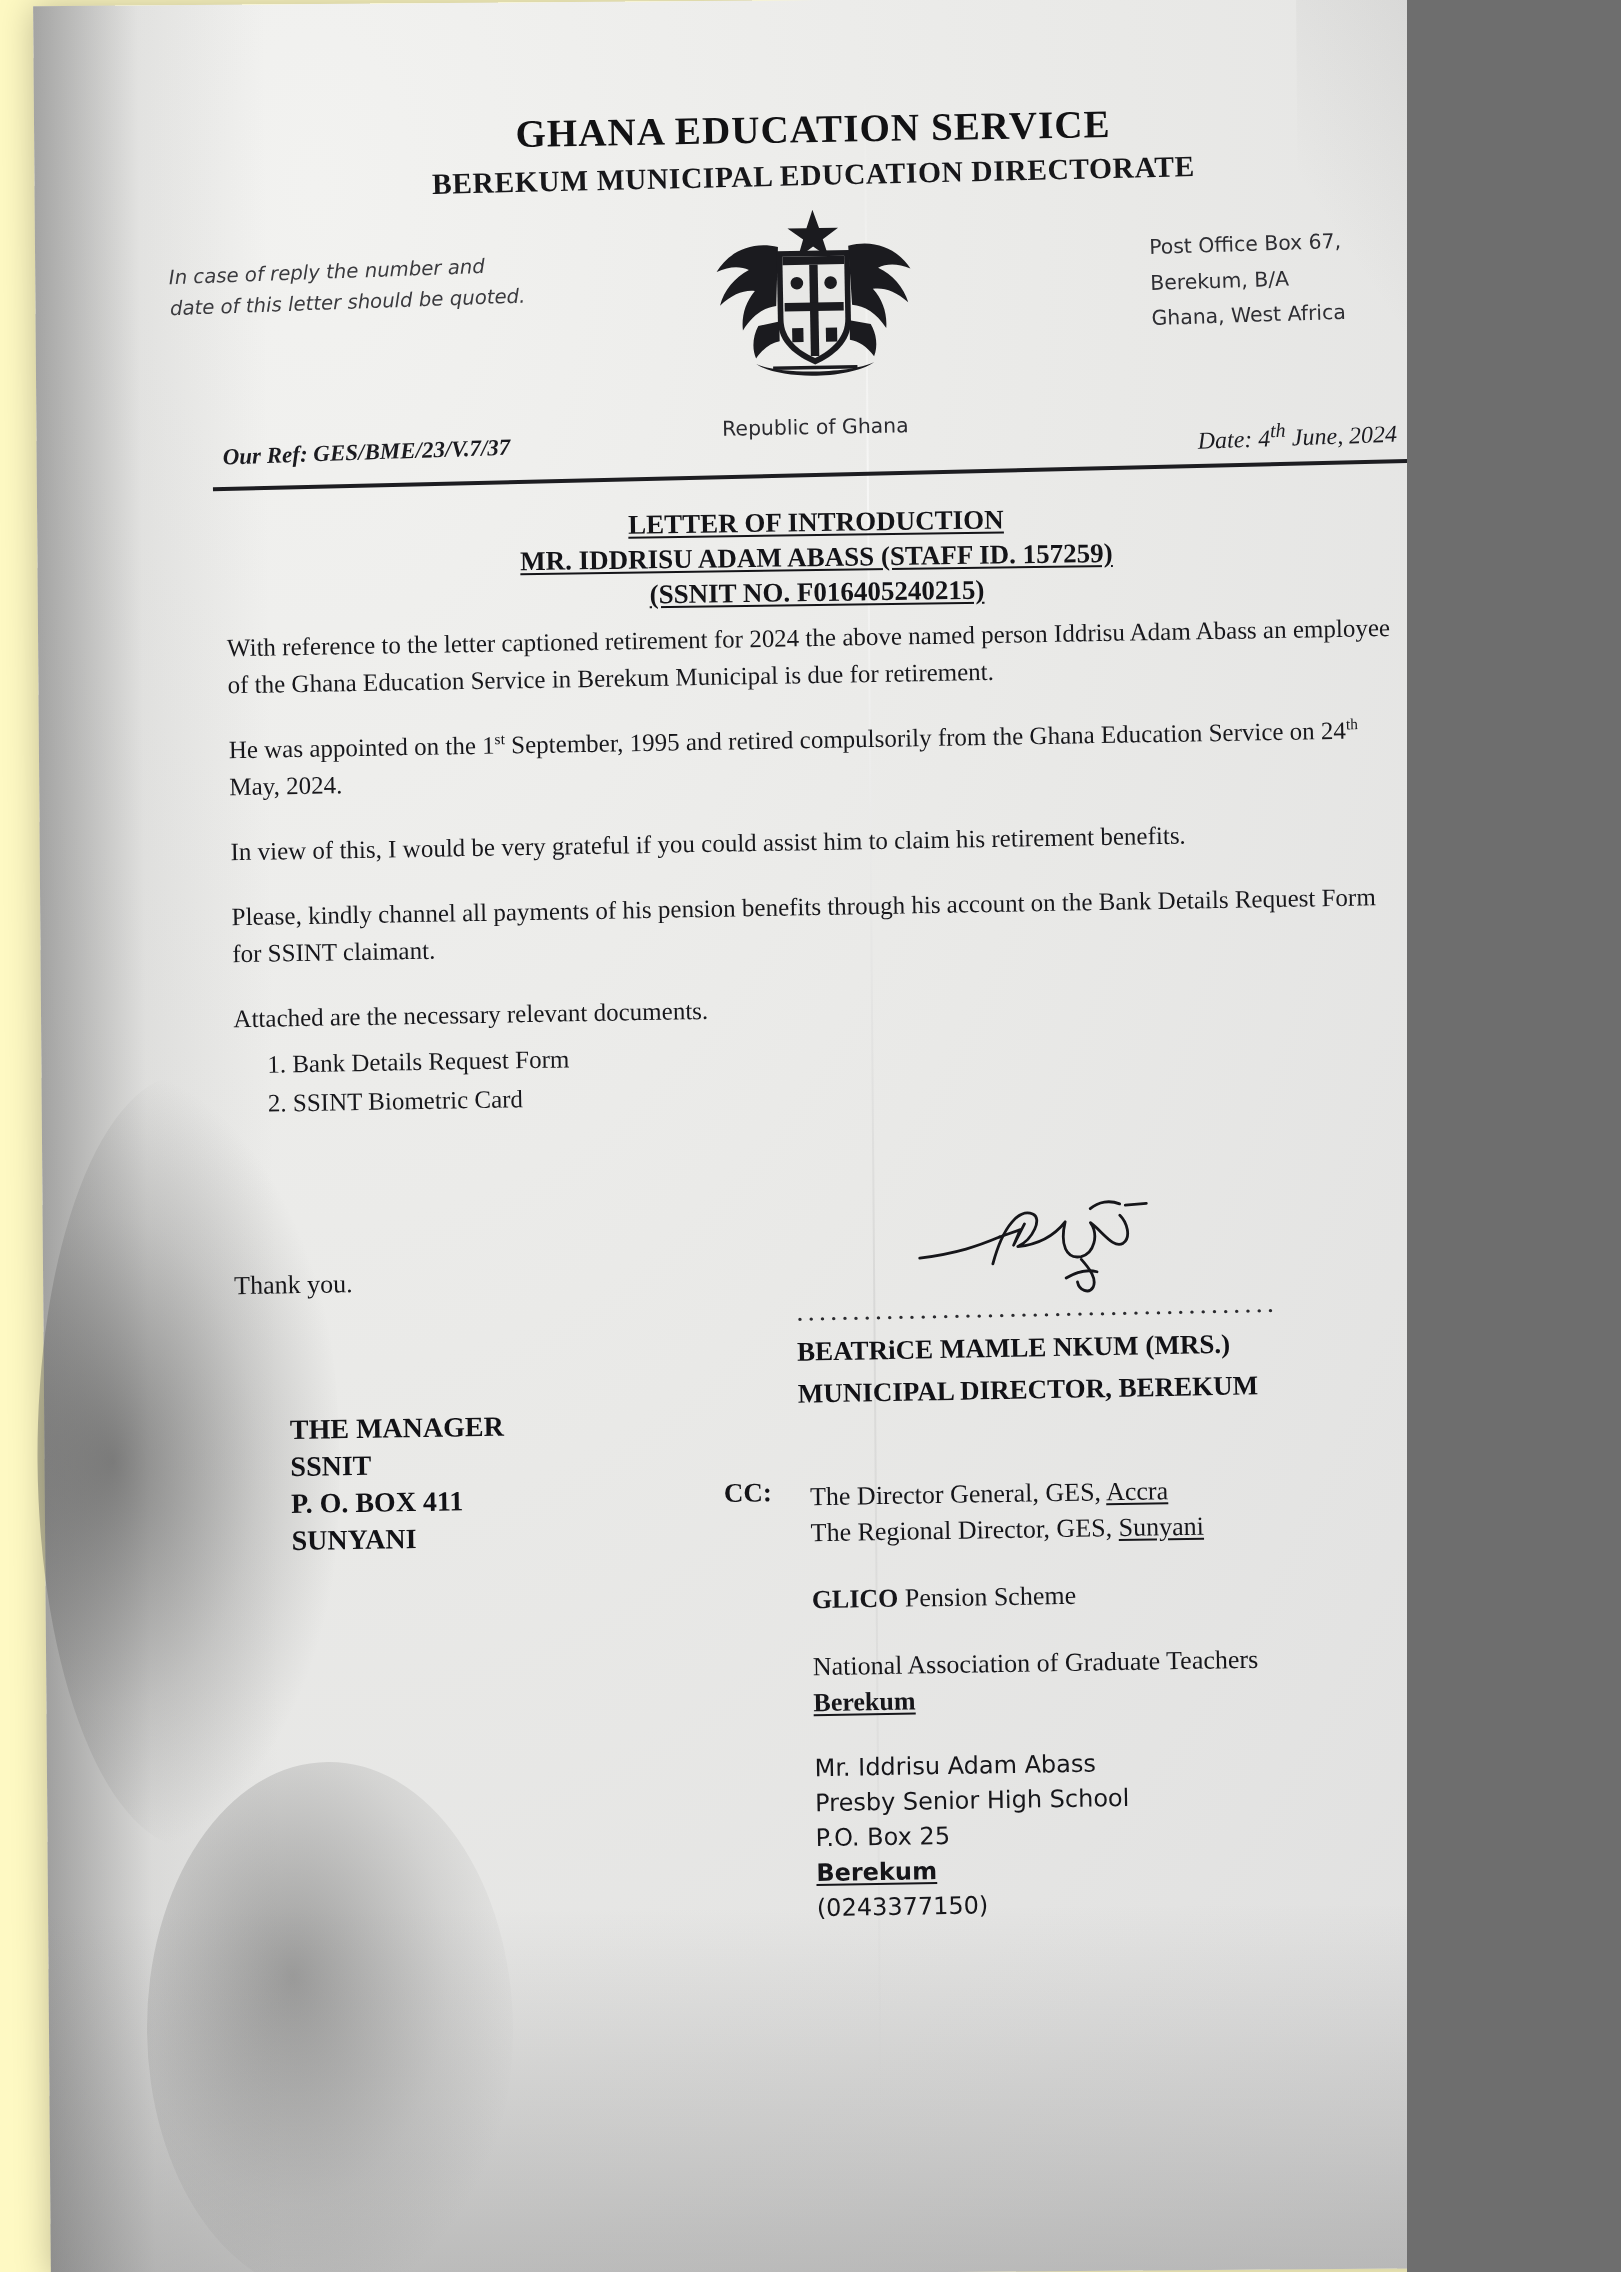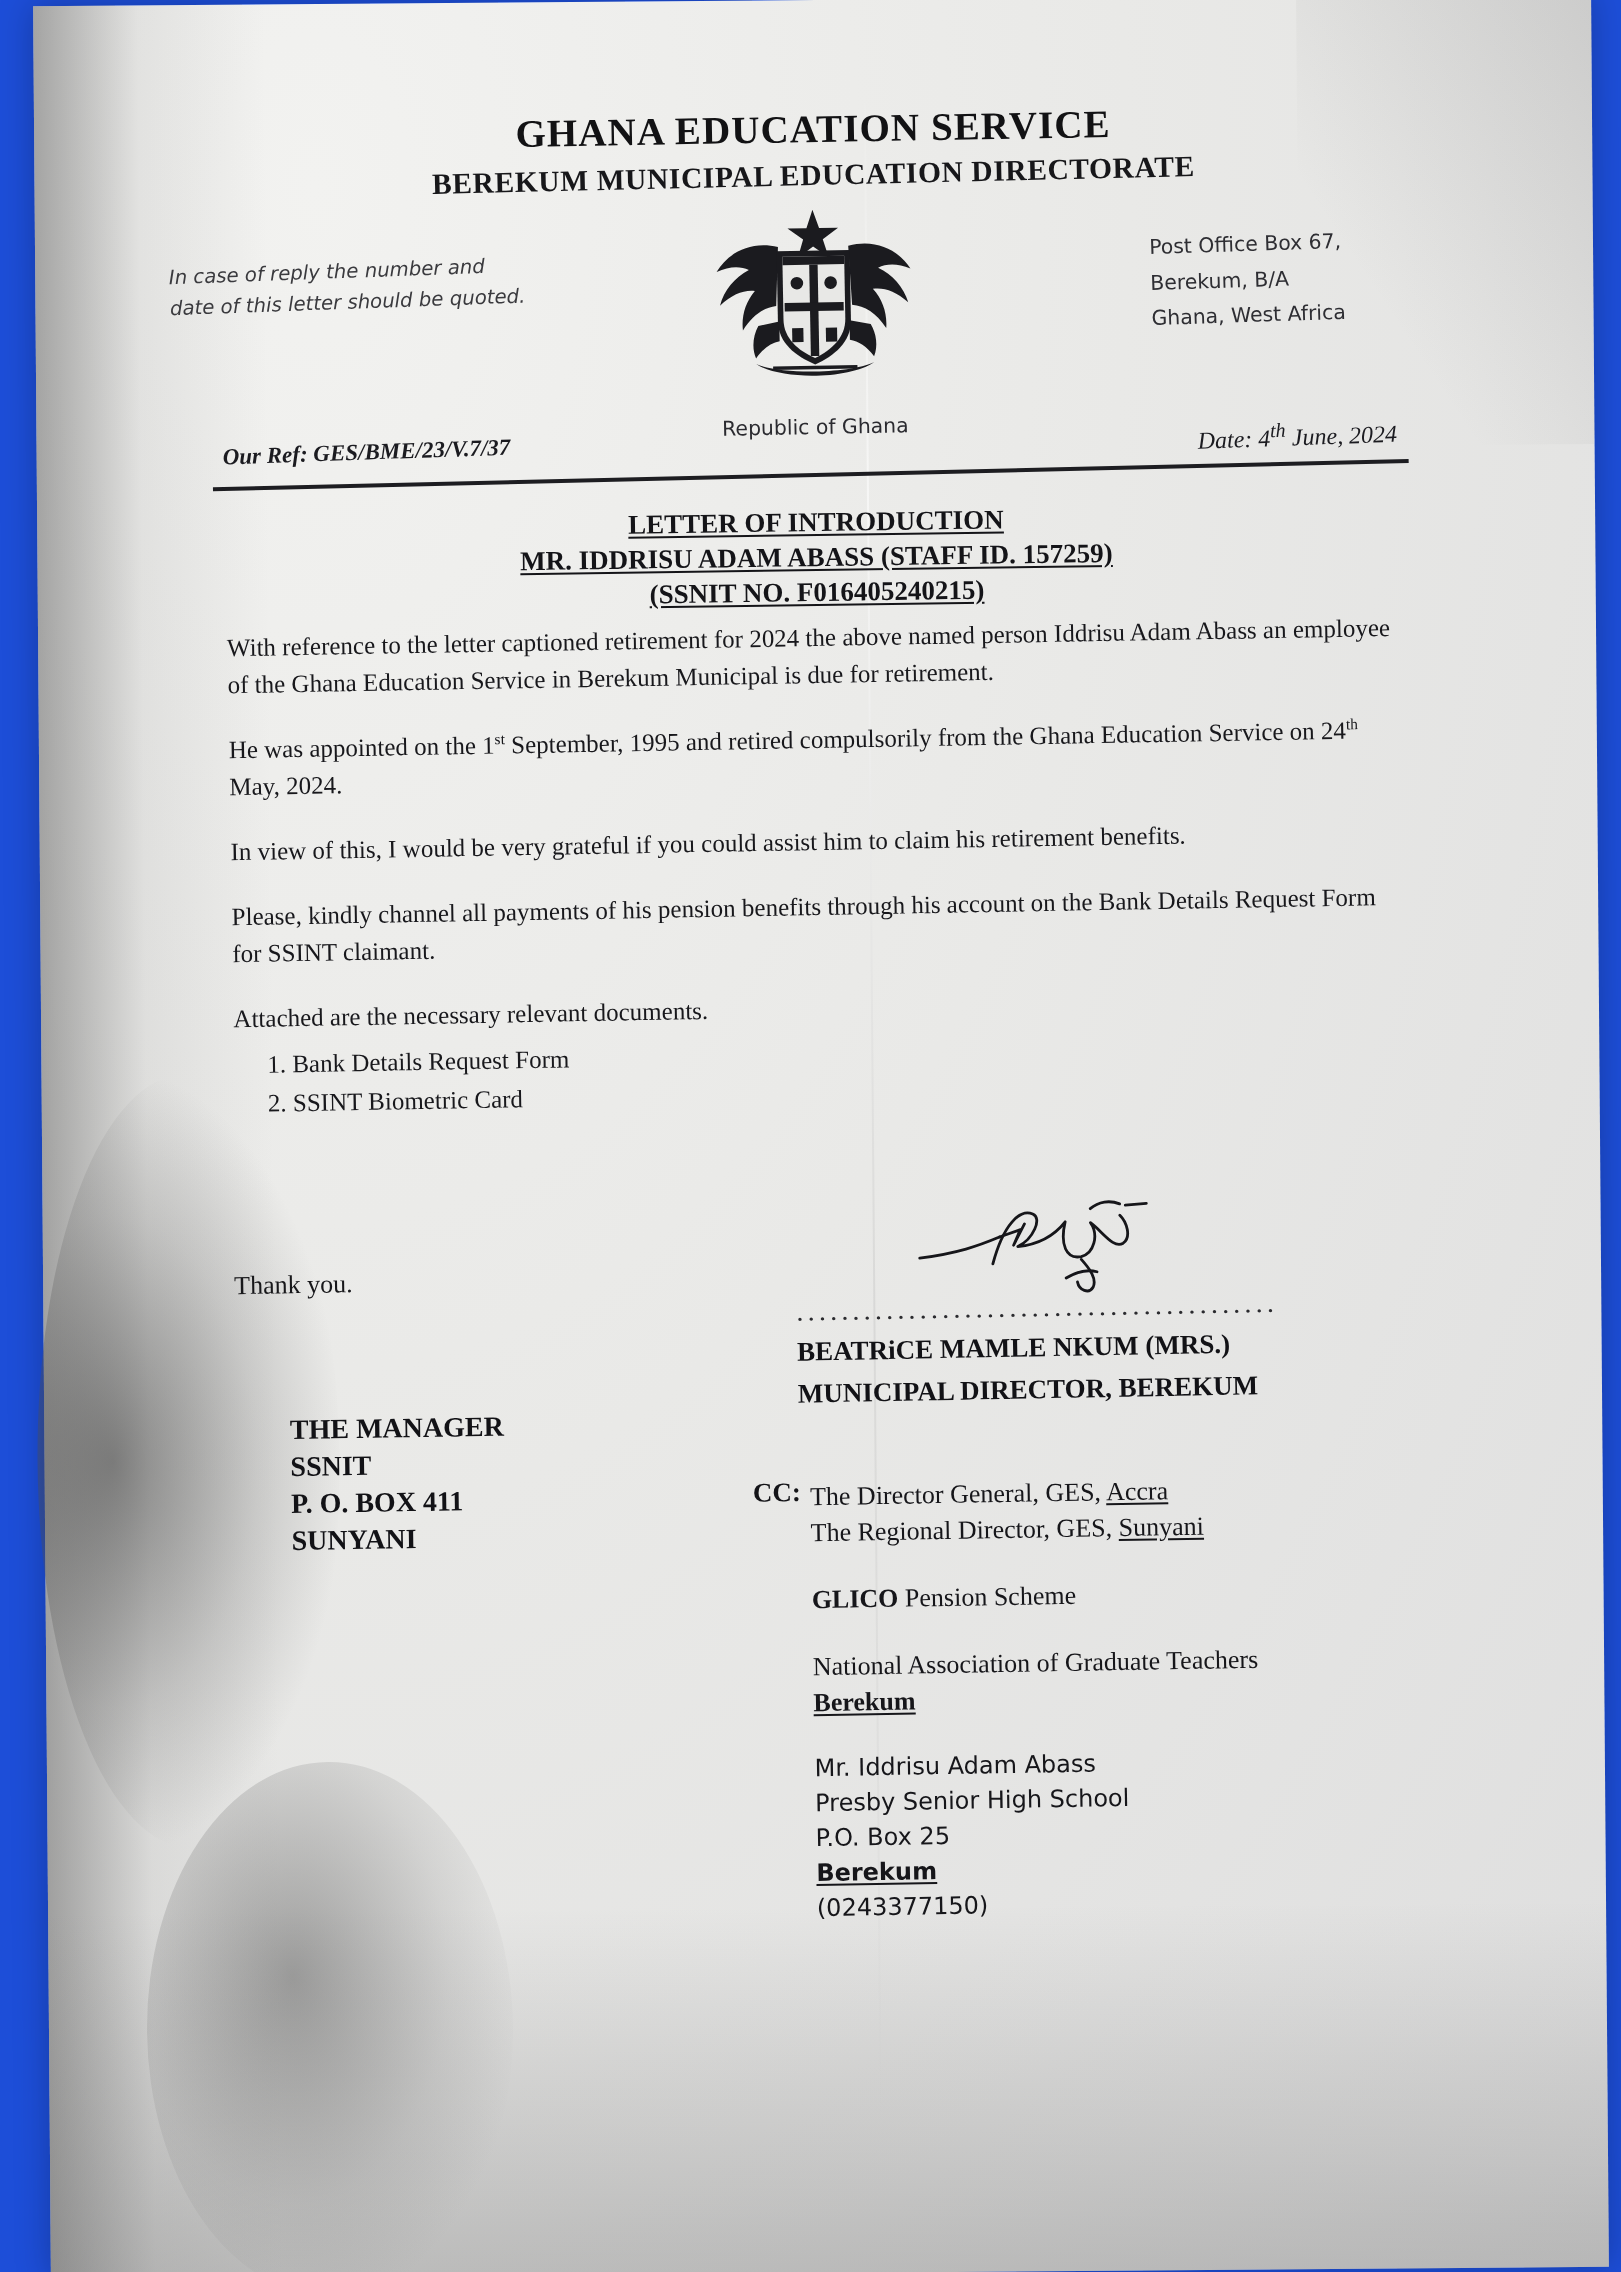--- a/index.html
+++ b/index.html
@@ -2,24 +2,24 @@
 <html style="font-size:11.3px"><head>
 <meta charset="utf-8">
 <style>
   html, body {
     margin: 0;
     padding: 0;
     background: #6e6e6e;
   }
   #page {
     position: relative;
-    width: 1621px;
+    width: 1407px;
     height: 2273px;
     overflow: hidden;
-    background: #1d4ed8;
+    background: #fef9c3;
     font-family: "Liberation Serif", serif;
   }
   
   #paper {
     position: absolute;
     left: 42px;
     top: 0px;
     width: 1558px;
     height: 2273px;
     background:
@@ -215,21 +215,21 @@
   .manager {
     left: 246px; top: 1407px;
     font-weight: bold;
     font-size: 28px;
     line-height: 1.32;
     color: #121216;
     transform: rotate(-0.4deg);
   }
 
   .cc-label {
-    left: 708px; top: 1477px;
+    left: 679px; top: 1477px;
     font-weight: bold;
     font-size: 27px;
     color: #141418;
     transform: rotate(-0.5deg);
   }
   .cc-list {
     left: 767px; top: 1476px;
     width: 703px;
     font-size: 26px;
     line-height: 1.38;

